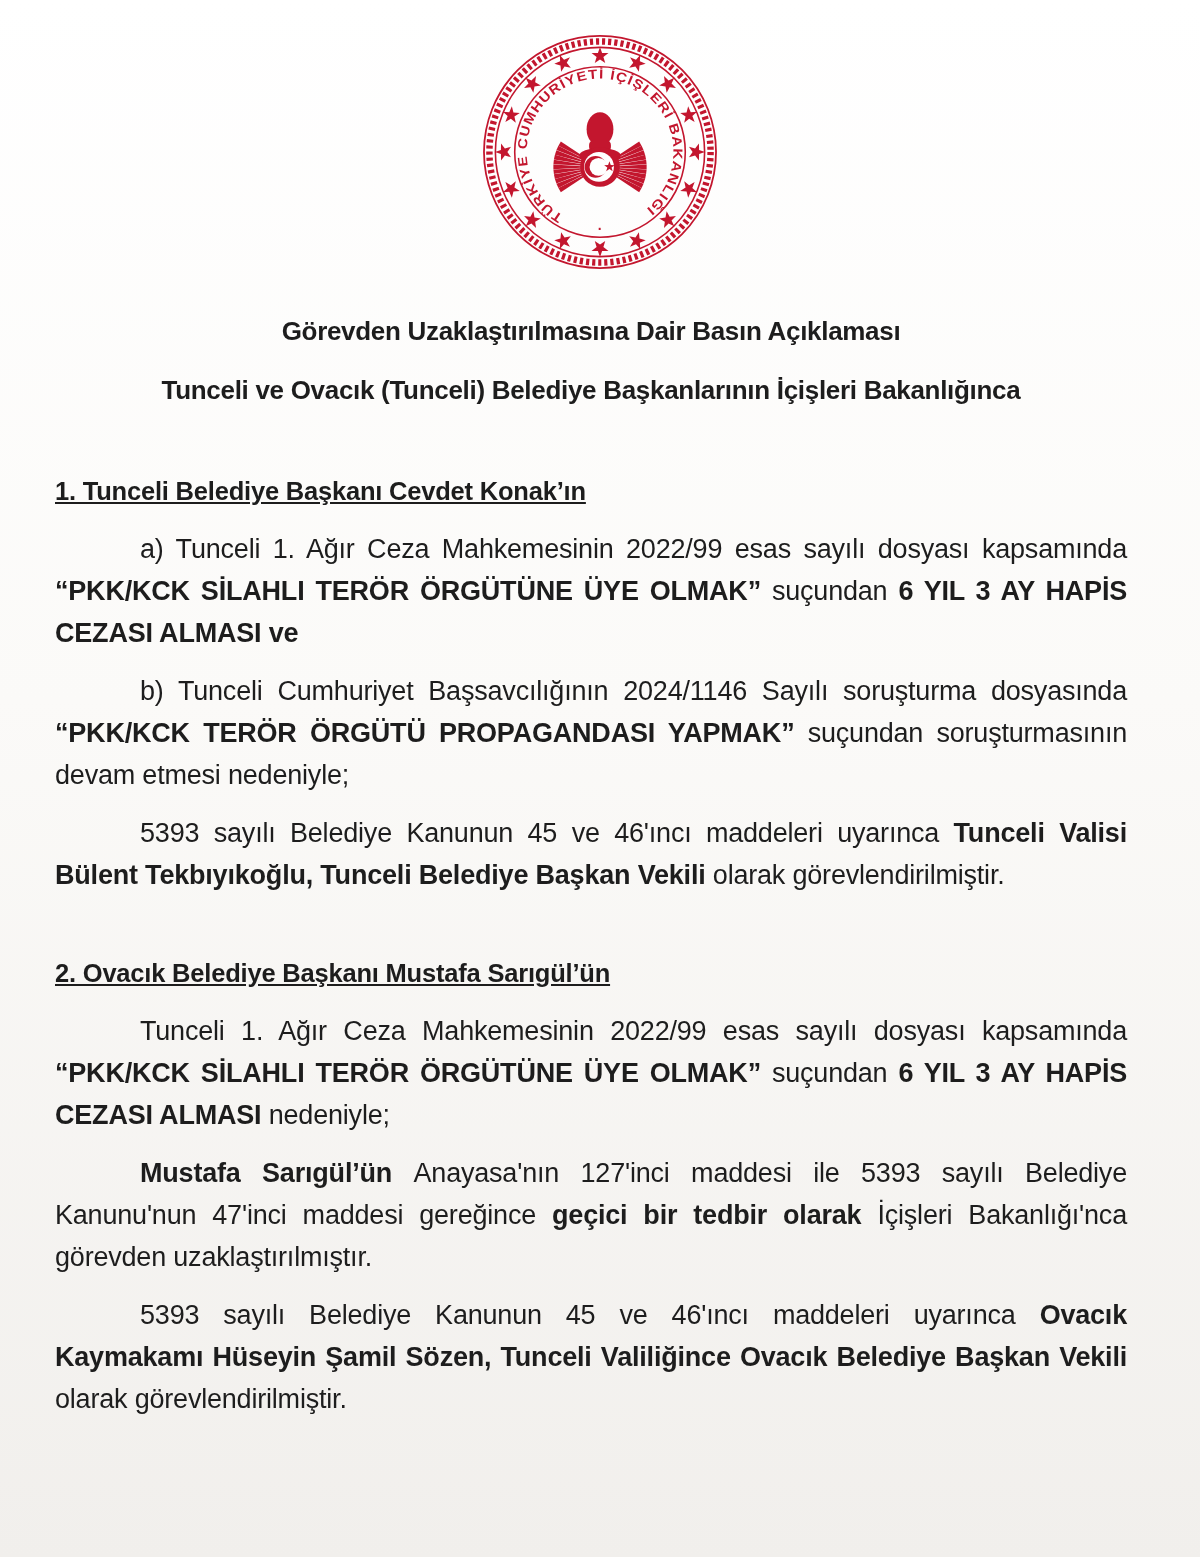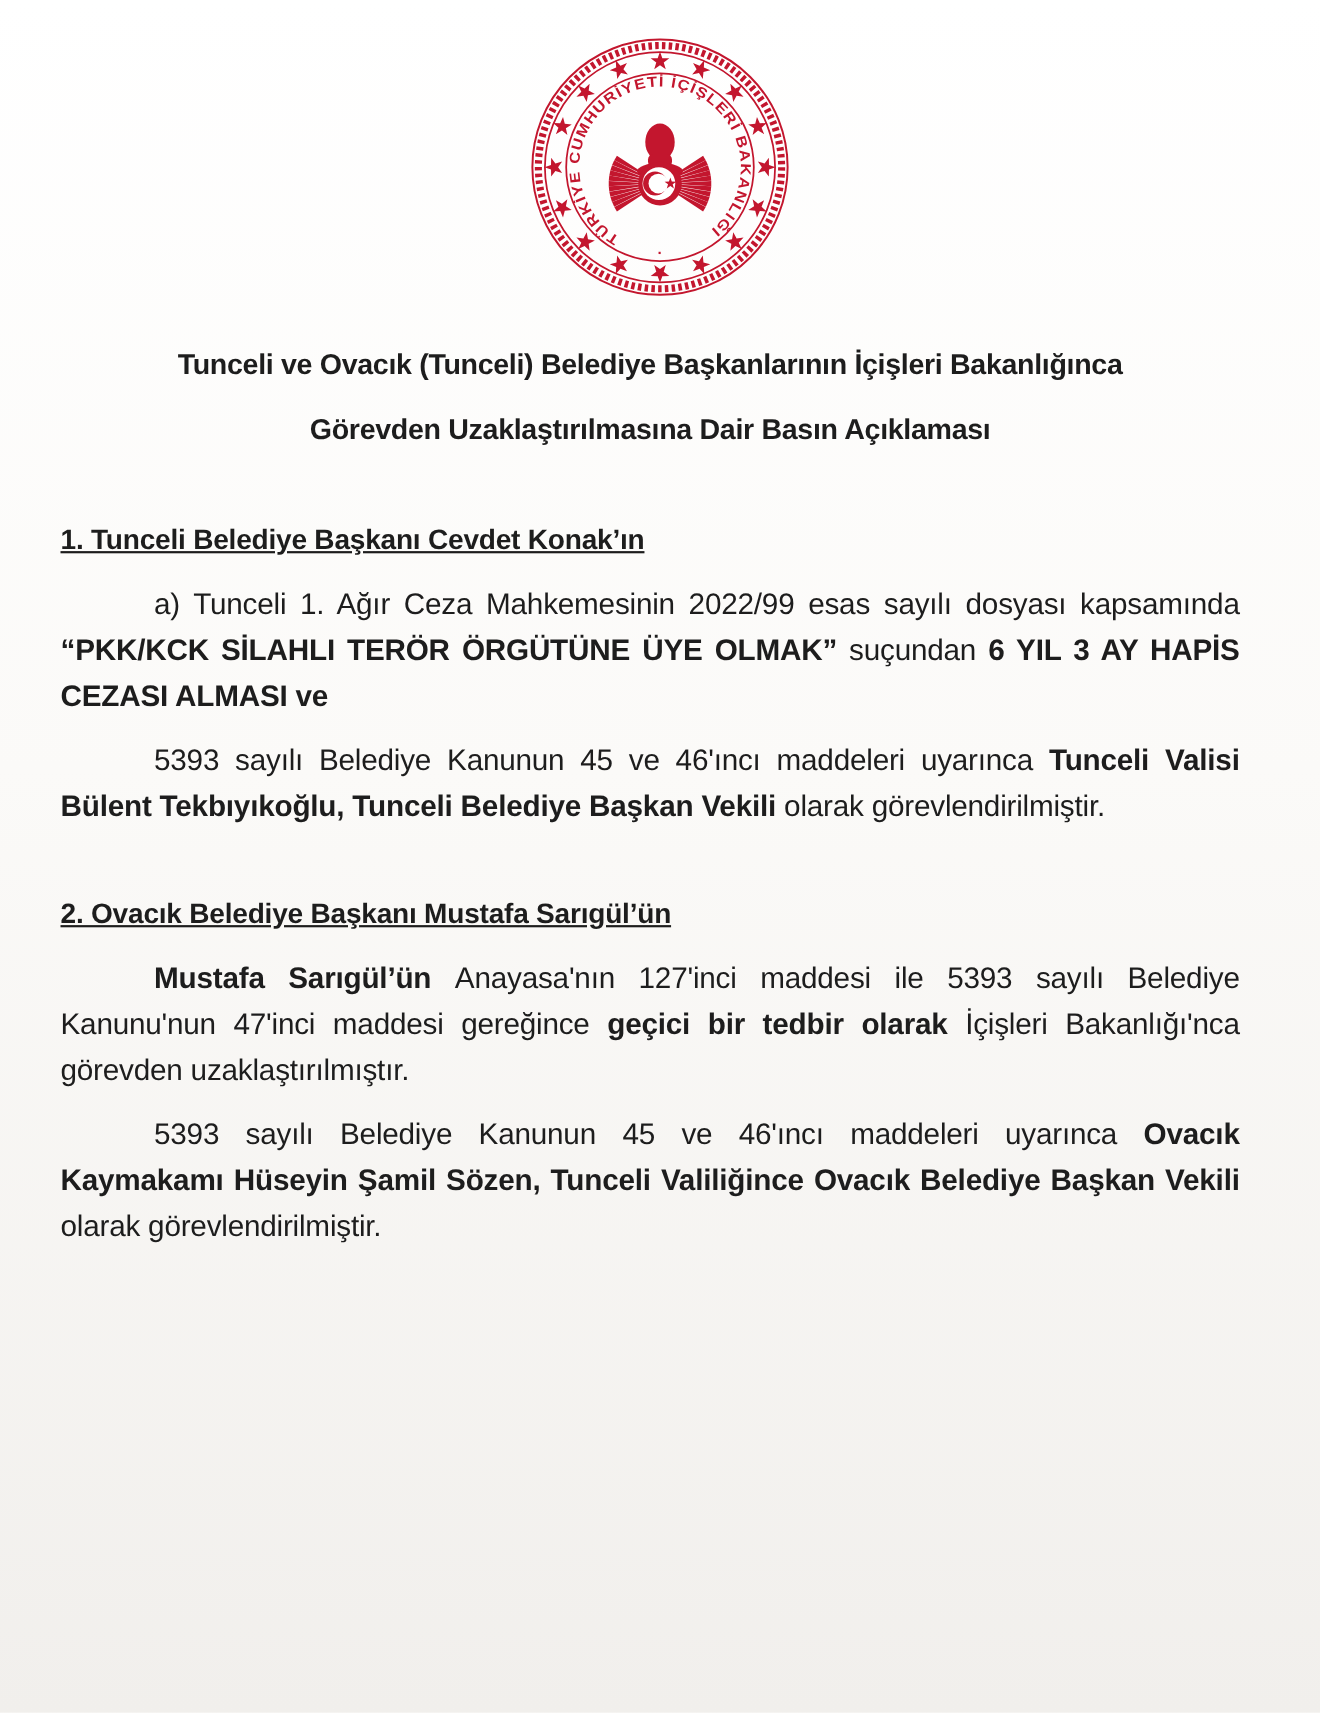--- a/index.html
+++ b/index.html
@@ -97,29 +97,31 @@
     <circle cx="120" cy="135" r="20" fill="currentColor"></circle>
     <circle cx="119" cy="135" r="15" fill="#ffffff"></circle>
     <g>
       <circle cx="115.5" cy="135" r="11" fill="currentColor"></circle>
       <circle cx="118.5" cy="135" r="9" fill="#ffffff"></circle>
     </g>
     <use href="#star" fill="currentColor" transform="translate(129.5 135) scale(0.62)"></use>
   </svg>
 
   <header class="title">
+    <div class="title-line">Görevden Uzaklaştırılmasına Dair Basın Açıklaması</div>
     <div class="title-line">Tunceli ve Ovacık (Tunceli) Belediye Başkanlarının İçişleri Bakanlığınca</div>
-    <div class="title-line">Görevden Uzaklaştırılmasına Dair Basın Açıklaması</div>
   </header>
 
   <section>
     <h2 class="sec-heading">1. Tunceli Belediye Başkanı Cevdet Konak’ın</h2>
     <p class="para"><span>a) Tunceli 1. Ağır Ceza Mahkemesinin 2022/99 esas sayılı dosyası kapsamında </span><span class="b">“PKK/KCK SİLAHLI TERÖR ÖRGÜTÜNE ÜYE OLMAK”</span><span> suçundan </span><span class="b">6 YIL 3 AY HAPİS CEZASI ALMASI ve</span></p>
+    <p class="para"><span>b) Tunceli Cumhuriyet Başsavcılığının 2024/1146 Sayılı soruşturma dosyasında </span><span class="b">“PKK/KCK TERÖR ÖRGÜTÜ PROPAGANDASI YAPMAK”</span><span> suçundan soruşturmasının devam etmesi nedeniyle;</span></p>
     <p class="para"><span>5393 sayılı Belediye Kanunun 45 ve 46'ıncı maddeleri uyarınca </span><span class="b">Tunceli Valisi Bülent Tekbıyıkoğlu, Tunceli Belediye Başkan Vekili </span><span>olarak görevlendirilmiştir.</span></p>
   </section>
 
   <section>
     <h2 class="sec-heading second">2. Ovacık Belediye Başkanı Mustafa Sarıgül’ün</h2>
+    <p class="para"><span>Tunceli 1. Ağır Ceza Mahkemesinin 2022/99 esas sayılı dosyası kapsamında </span><span class="b">“PKK/KCK SİLAHLI TERÖR ÖRGÜTÜNE ÜYE OLMAK”</span><span> suçundan </span><span class="b">6 YIL 3 AY HAPİS CEZASI ALMASI</span><span> nedeniyle;</span></p>
     <p class="para"><span class="b">Mustafa Sarıgül’ün </span><span>Anayasa'nın 127'inci maddesi ile 5393 sayılı Belediye Kanunu'nun 47'inci maddesi gereğince </span><span class="b">geçici bir tedbir olarak </span><span>İçişleri Bakanlığı'nca görevden uzaklaştırılmıştır.</span></p>
     <p class="para"><span>5393 sayılı Belediye Kanunun 45 ve 46'ıncı maddeleri uyarınca </span><span class="b">Ovacık Kaymakamı Hüseyin Şamil Sözen, Tunceli Valiliğince Ovacık Belediye Başkan Vekili </span><span>olarak görevlendirilmiştir.</span></p>
   </section>
 
 </main>
 
 </body></html>

